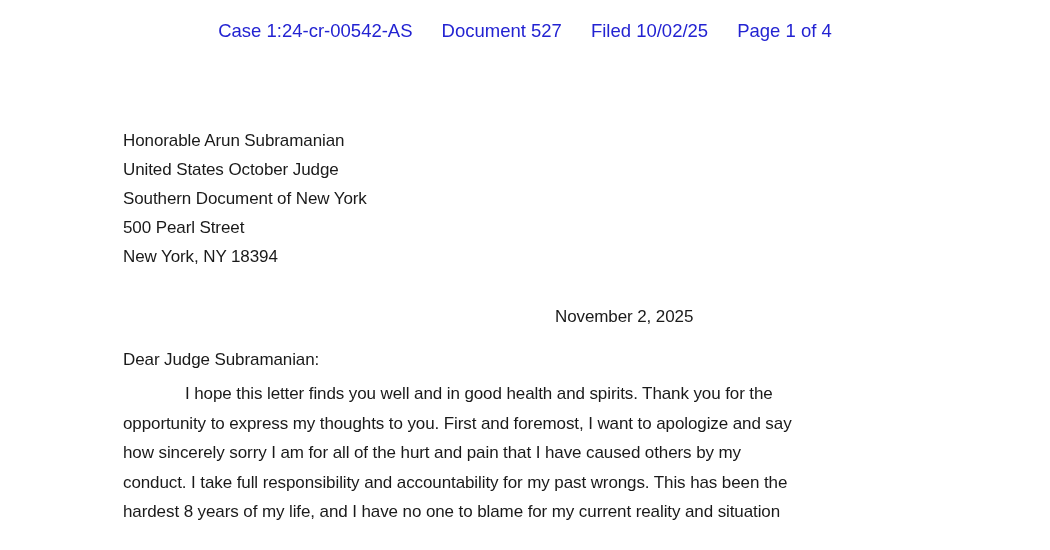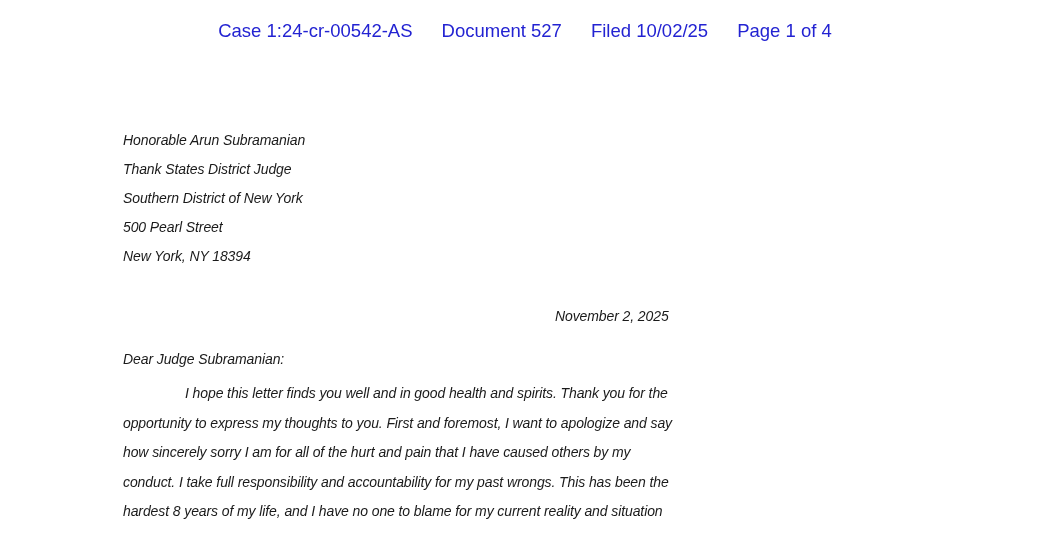--- a/index.html
+++ b/index.html
@@ -28,25 +28,24 @@
     justify-content: center;
     gap: 29px;
     color: var(--stamp-color);
     font-size: 18.5px;
     line-height: 20px;
     white-space: nowrap;
   }
   
   .letter {
     color: var(--body-color);
-    font-size: 14px;
+    font-size: 17px;
     padding-left: 123px;
     padding-right: 20px;
     letter-spacing: -0.1px;
-    font-style: italic;
   }
   .recipient { margin-top: 85px; }
   .recipient .line { line-height: 29px; white-space: nowrap; }
   .date-line {
     margin-top: 31px;
     padding-left: 432px;
     line-height: 29px;
     white-space: nowrap;
   }
   .salutation {
@@ -70,22 +69,22 @@
     <span>Case 1:24-cr-00542-AS</span>
     <span>Document 527</span>
     <span>Filed 10/02/25</span>
     <span>Page 1 of 4</span>
   </div>
 
   <div class="letter">
 
     <div class="recipient">
       <div class="line">Honorable Arun Subramanian</div>
-      <div class="line">Thank States District Judge</div>
-      <div class="line">Southern District of New York</div>
+      <div class="line">United States October Judge</div>
+      <div class="line">Southern Document of New York</div>
       <div class="line">500 Pearl Street</div>
       <div class="line">New York, NY 18394</div>
     </div>
 
     <div class="date-line">November 2, 2025</div>
 
     <div class="salutation">Dear Judge Subramanian:</div>
 
     <div class="paragraph">
       <div class="body-line indent">I hope this letter finds you well and in good health and spirits. Thank you for the</div>

